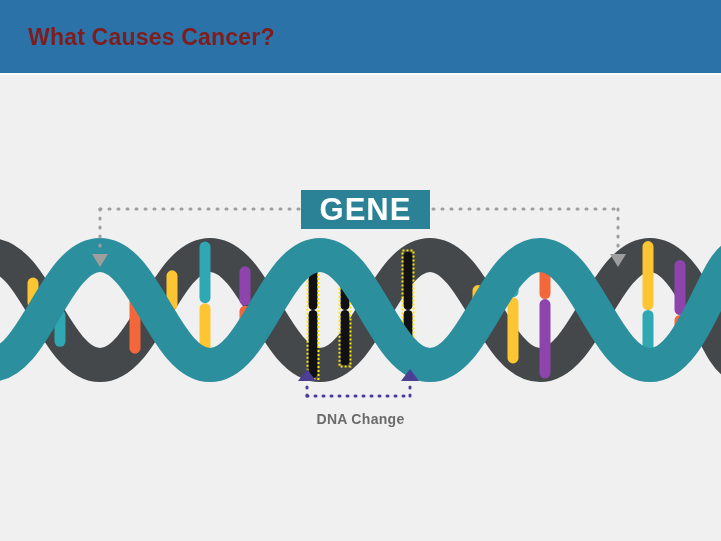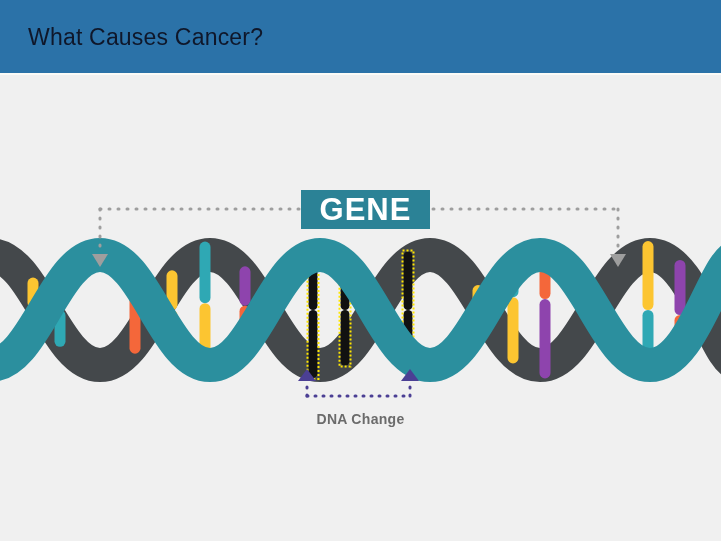--- a/index.html
+++ b/index.html
@@ -20,22 +20,22 @@
     left: 0; top: 0;
     width: 721px;
     height: 73px;
     background: #2b72a8;
   }
   #header-title {
     position: absolute;
     left: 28px;
     top: 24px;
     font-size: 23px;
-    font-weight: 400;
-    color: #0f172a;
+    font-weight: 700;
+    color: #7f1d1d;
     letter-spacing: 0.2px;
     white-space: nowrap;
   }
   #header-rule {
     position: absolute;
     left: 0; top: 73px;
     width: 721px; height: 2px;
     background: #fbfbf7;
   }
   #canvas-area {

